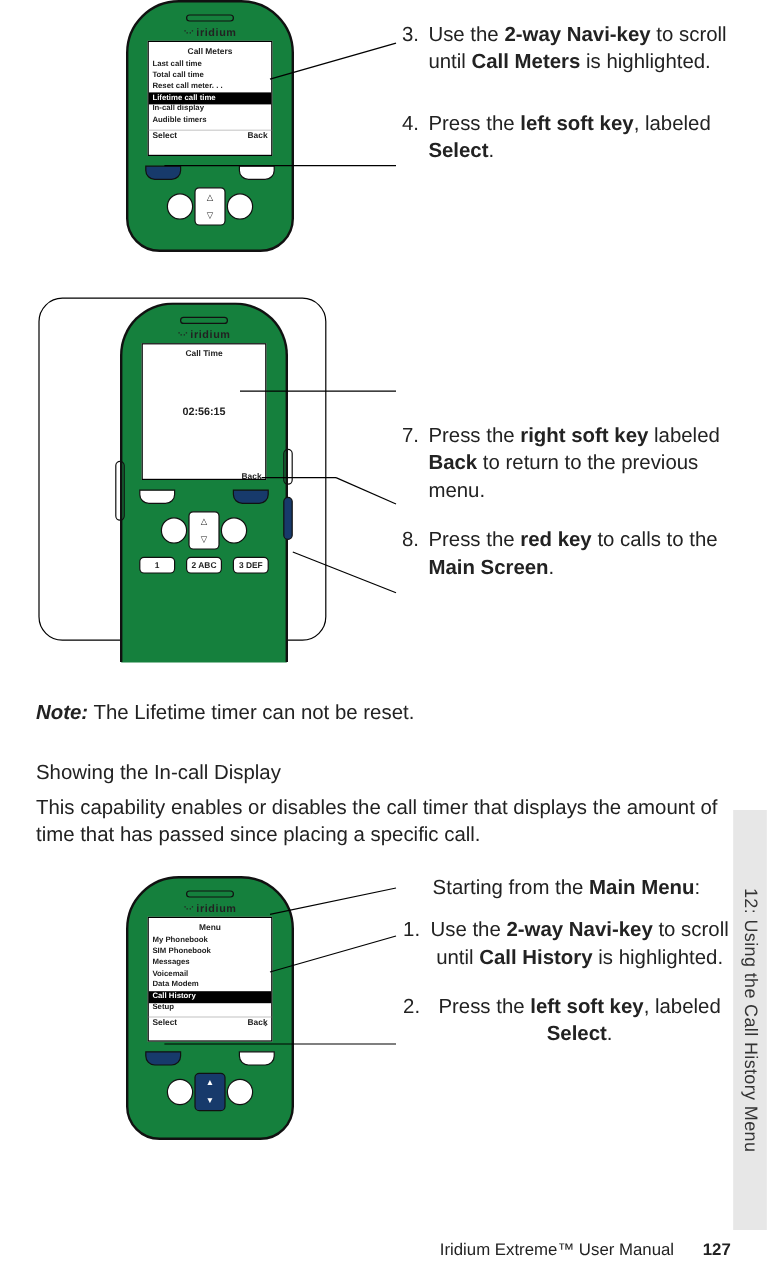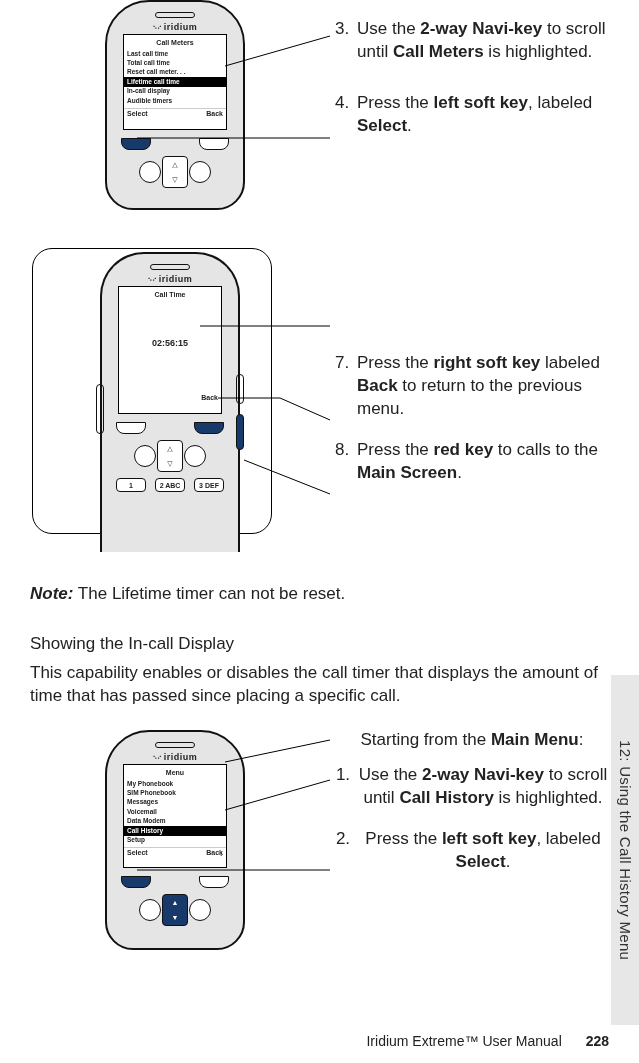--- a/index.html
+++ b/index.html
@@ -15,21 +15,21 @@
     background: #fff;
   }
   .page { position: relative; width: 639px; height: 1063px; }
 
   
   .phone {
     position: absolute;
     width: 140px;
     border: 2px solid #111;
     border-radius: 44px 44px 28px 28px / 44px 44px 28px 28px;
-    background: #e5e5e5;
+    background: #15803d;
   }
   .phone-inner { padding: 10px 10px 12px 10px; }
   .earpiece {
     width: 40px; height: 6px; border: 1.5px solid #111; border-radius: 3px;
     margin: 0 auto 4px auto;
   }
   .brand {
     text-align: center; font-size: 9px; font-weight: bold; letter-spacing: .5px;
     margin-bottom: 2px;
     display: flex; align-items: center; justify-content: center; gap: 2px;
@@ -208,21 +208,21 @@
   <div class="phone phone2" style="left:100px; top:252px; height:300px; border-bottom:none; border-bottom-left-radius:0; border-bottom-right-radius:0;">
     <div class="side-strip-l"></div>
     <div class="side-strip-r side-strip-r2" style="top:120px;height:30px;"></div>
     <div class="side-strip-r active"></div>
     <div class="phone-inner">
       <div class="earpiece"></div>
       <div class="brand">
           <span class="dots">⠢⠔</span>
           <span>iridium</span>
         </div>
-      <div class="screen" style="height:128px;">
+      <div class="screen" style="height:114px;">
         <span class="screen-head">Call Time</span>
         <div class="call-time-body">02:56:15</div>
         <div class="softkeys" style="border-top:none; justify-content:flex-end; margin-top:14px;">
           <span>Back</span>
         </div>
       </div>
       <div class="keypad">
         <div class="softkey-row">
           <div class="softkey-btn"></div>
           <div class="softkey-btn active"></div>
@@ -337,16 +337,16 @@
       <div class="txt">
         <span>Press the </span><b>left soft key</b><span>, labeled </span><b>Select</b><span>.</span>
       </div>
     </div>
   </div>
 
   <div class="sidetab">12: Using the Call History Menu</div>
 
   <div class="footer">
     <span>Iridium Extreme™ User Manual</span>
-    <span class="pn">228</span>
+    <span class="pn">127</span>
   </div>
 
 </div>
 
 </body></html>

